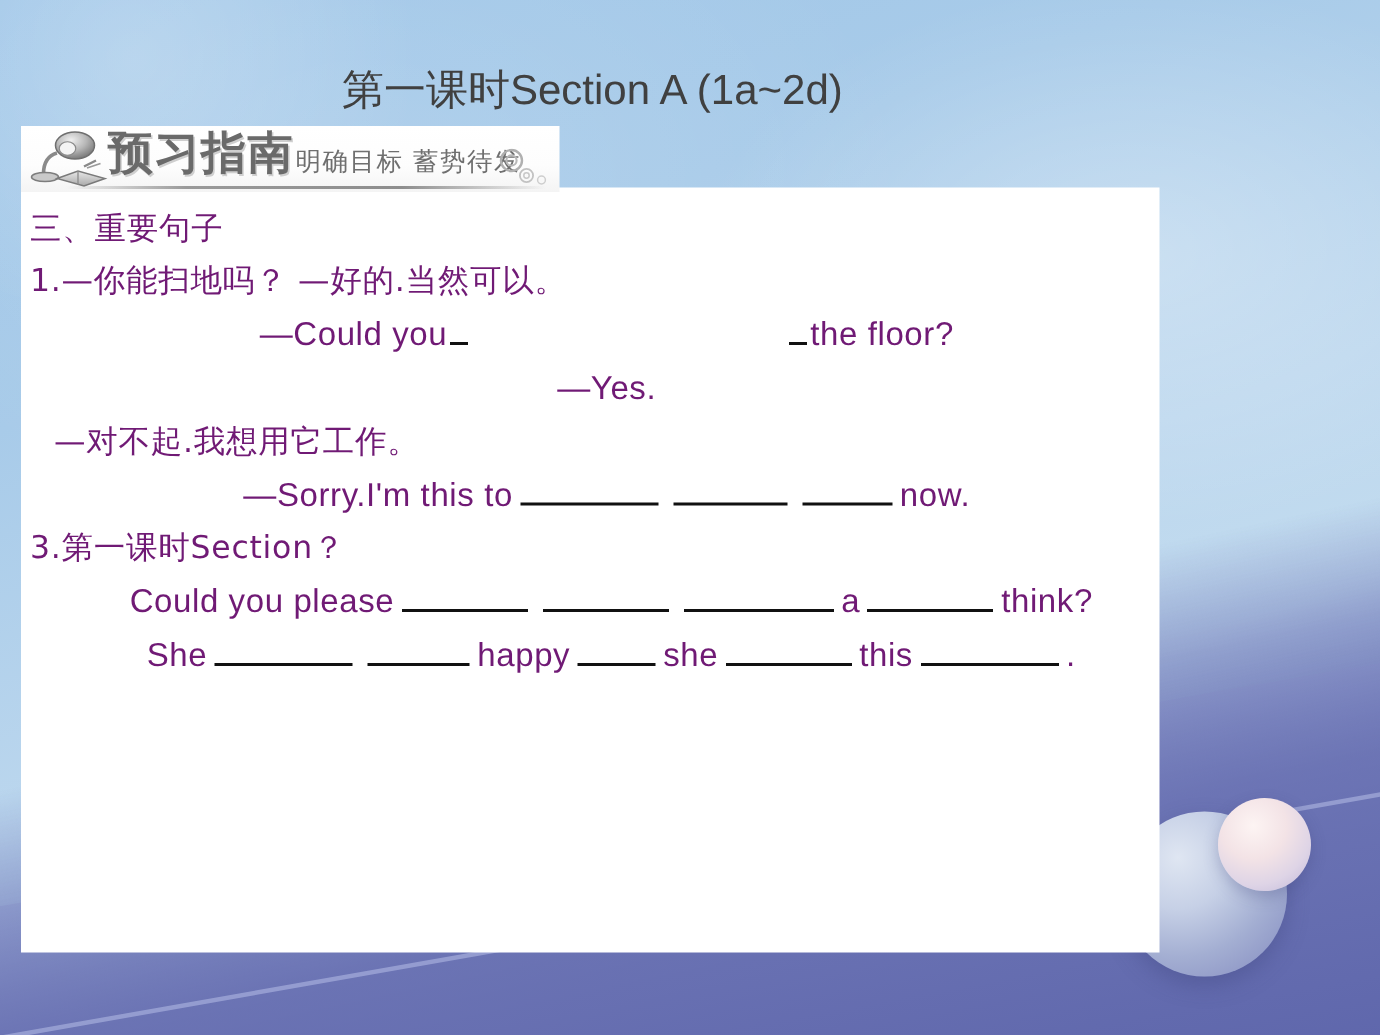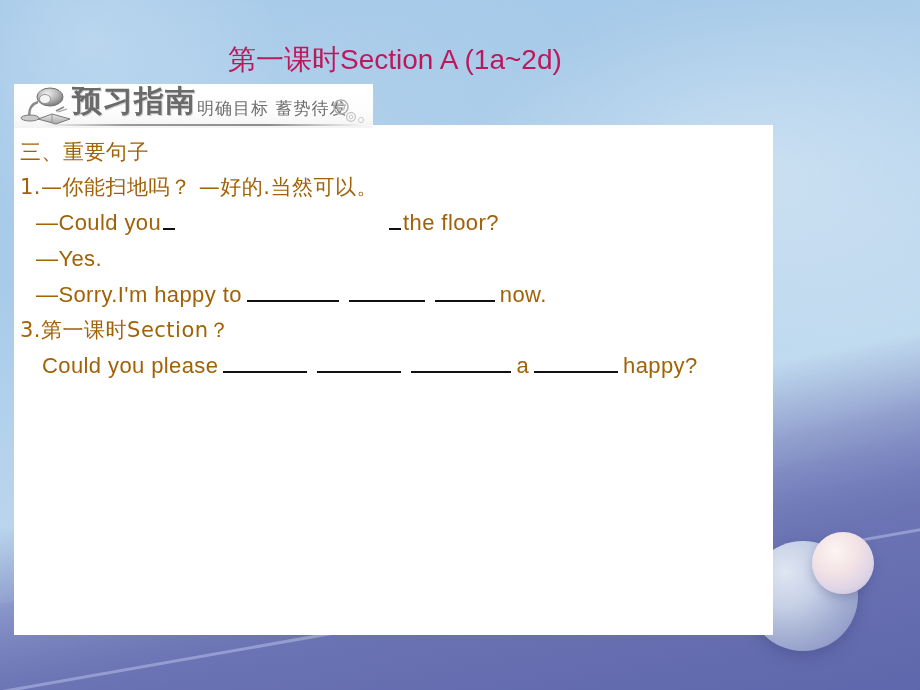--- a/index.html
+++ b/index.html
@@ -81,21 +81,21 @@
     background: radial-gradient(circle, rgba(255,255,255,0.22), rgba(255,255,255,0) 70%);
   }
 
   
   .slide-title {
     position: absolute;
     left: 228px;
     top: 43px;
     font-size: 28px;
     line-height: 34px;
-    color: #be185d;
+    color: #404040;
     white-space: nowrap;
     font-family: "Liberation Sans", sans-serif;
   }
 
   
   .banner {
     position: absolute;
     left: 14px;
     top: 84px;
     width: 359px;
@@ -113,21 +113,21 @@
   }
   .banner-cn {
     position: absolute;
     left: 58px;
     top: -2px;
     font-size: 30px;
     line-height: 42px;
     letter-spacing: 1px;
     font-weight: bold;
     color: #6a6a6a;
-    font-family: Liberation Mono, monospace;
+    font-family: Liberation Sans, sans-serif;
     text-shadow: 1px 1px 0 #cfcfcf;
     white-space: nowrap;
   }
   .banner-sub {
     position: absolute;
     left: 183px;
     top: 12px;
     font-size: 17px;
     line-height: 24px;
     letter-spacing: 1px;
@@ -162,33 +162,34 @@
     z-index: 3;
   }
   .card-inner {
     position: relative;
     padding: 10px 0 0 6px;
   }
 
   .line {
     position: relative;
     white-space: nowrap;
-    color: #a16207;
+    color: #701a75;
   }
   .cn {
     font-family: "DejaVu Sans", sans-serif;
     font-size: 21px;
     line-height: 35px;
     letter-spacing: 0.5px;
   }
   .en {
     font-family: "Liberation Sans", sans-serif;
     font-size: 22px;
     line-height: 36px;
     letter-spacing: 0.4px;
+    text-align: center;
   }
   .indent1 { padding-left: 16px; }
   .indent2 { padding-left: 22px; }
 
   .blank {
     display: inline-block;
     border-bottom: 2px solid #111111;
     vertical-align: baseline;
     height: 19px;
     margin: 0 5px;
@@ -265,23 +266,25 @@
 
   <div class="card">
     <div class="card-inner">
 
       <div class="line cn">三、重要句子</div>
 
       <div class="line cn"><span>1.</span><span>—你能扫地吗？  —好的.当然可以。</span></div>
       <div class="line en indent1"><span>—Could you</span><span class="tick"></span><span class="gap-wide"></span><span class="tick"></span><span>the floor?</span></div>
       <div class="line en indent1">—Yes.</div>
 
-      <div class="line en indent1"><span>—Sorry.I'm happy to</span><span class="blank w92"></span><span class="blank w76"></span><span class="blank w60"></span><span>now.</span></div>
+      <div class="line cn indent1">—对不起.我想用它工作。</div>
+      <div class="line en indent1"><span>—Sorry.I'm this to</span><span class="blank w92"></span><span class="blank w76"></span><span class="blank w60"></span><span>now.</span></div>
 
       <div class="line cn"><span>3.</span><span>第一课时Section？</span></div>
-      <div class="line en indent2"><span>Could you please</span><span class="blank w84"></span><span class="blank w84"></span><span class="blank w100"></span><span>a</span><span class="blank w84"></span><span>happy?</span></div>
-
-
+      <div class="line en indent2"><span>Could you please</span><span class="blank w84"></span><span class="blank w84"></span><span class="blank w100"></span><span>a</span><span class="blank w84"></span><span>think?</span></div>
+
+
+      <div class="line en indent2"><span>She</span><span class="blank w92"></span><span class="blank w68"></span><span>happy</span><span class="blank w52"></span><span>she</span><span class="blank w84"></span><span>this</span><span class="blank w92"></span><span>.</span></div>
 
     </div>
   </div>
 
 </div>
 
 </body></html>

